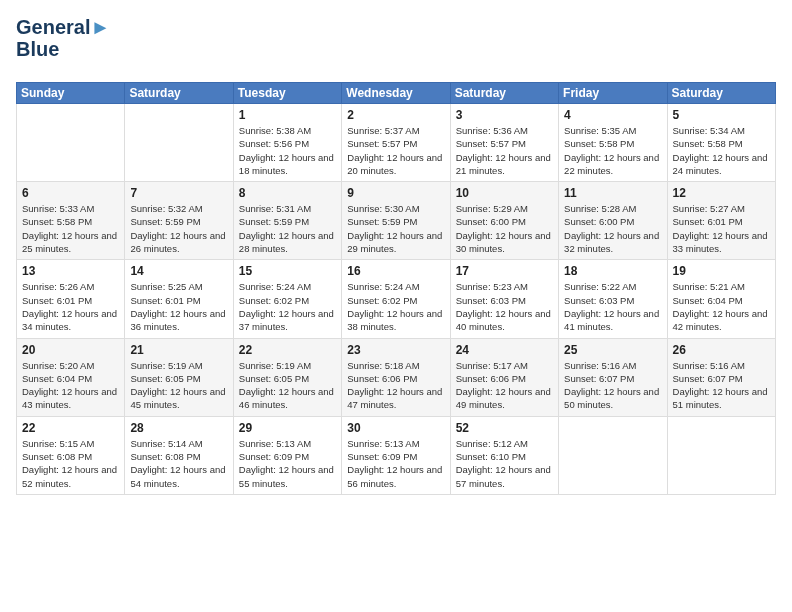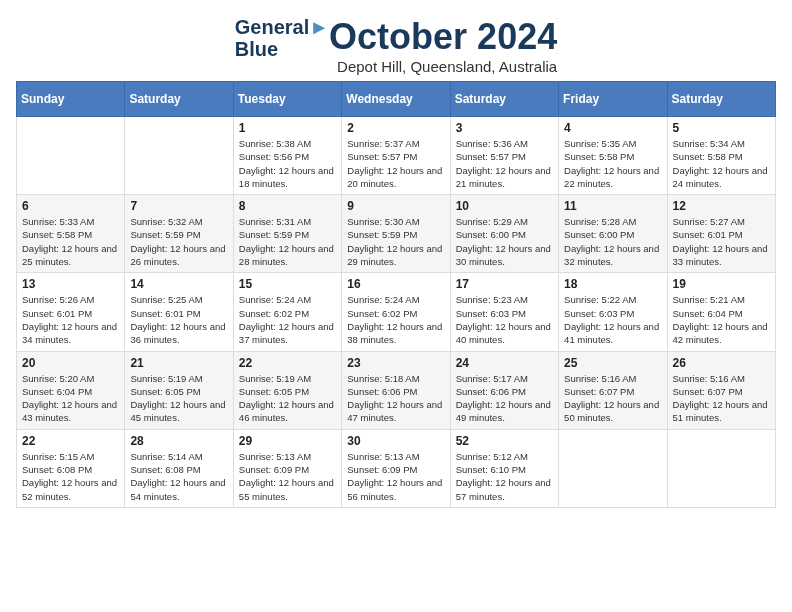--- a/index.html
+++ b/index.html
@@ -5,23 +5,23 @@
     * { box-sizing: border-box; margin: 0; padding: 0; }
     body {
       font-family: Arial, sans-serif;
       background: #fff;
       width: 792px;
       min-height: 612px;
       padding: 16px;
     }
     .header {
       display: flex;
-      justify-content: center;
+      justify-content: flex-start;
       align-items: flex-start;
-      margin-bottom: 6px;
+      margin-bottom: 22px;
     }
     .logo {
       display: flex;
       align-items: center;
     }
     .logo-text {
       font-size: 20px;
       font-weight: bold;
       color: #1a3a5c;
       line-height: 1.1;
@@ -44,21 +44,21 @@
     .calendar {
       width: 100%;
       border-collapse: collapse;
       border: 1px solid #ccc;
     }
     .calendar th {
       background: #4a7bbf;
       color: #fff;
       font-size: 12px;
       font-weight: bold;
-      padding: 10px 4px;
+      padding: 3px 4px;
       text-align: left;
       border: 1px solid #3a6aae;
     }
     .calendar td {
       vertical-align: top;
       padding: 4px 5px;
       border: 1px solid #ddd;
       width: 108px;
       min-height: 80px;
       font-size: 10px;
@@ -87,24 +87,20 @@
 </head>
 <body>
 
 <div class="header">
   <div class="logo">
     <div>
       <div class="logo-text">
         General<span>►</span><br>Blue
       </div>
     </div>
-  </div>
-  <div class="title-block">
-    <div class="month-title">October 2024</div>
-    <div class="subtitle">Depot Hill, Queensland, Australia</div>
   </div>
 </div>
 
 <table class="calendar">
   <thead>
     <tr>
     <th>Sunday</th>
         <th>Saturday</th>
         <th>Tuesday</th>
         <th>Wednesday</th>

